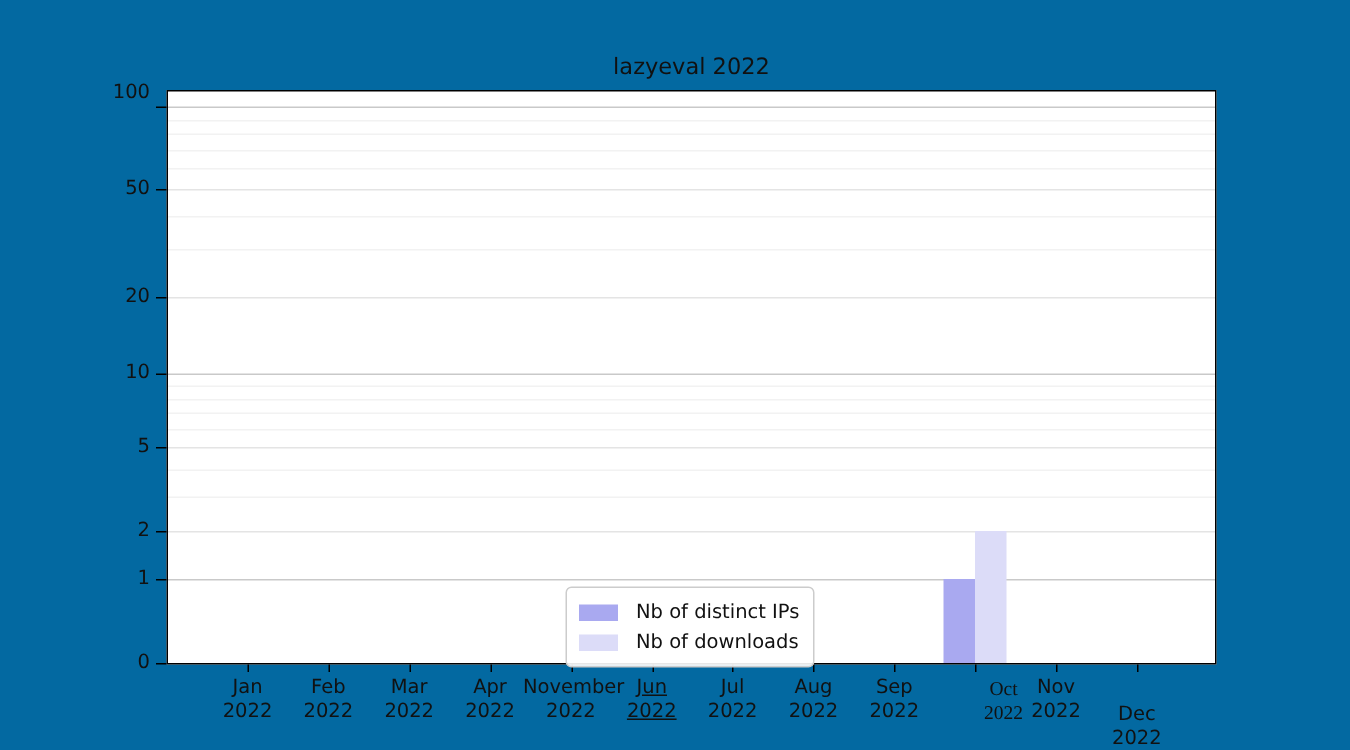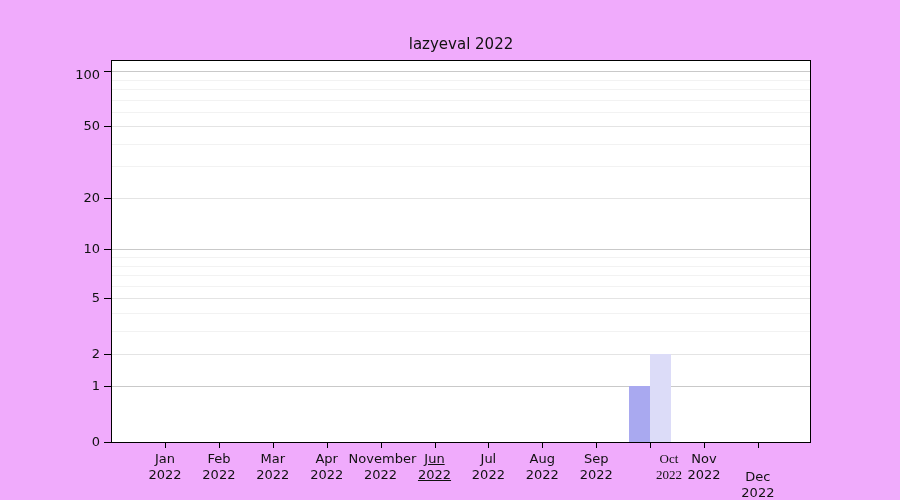--- a/index.html
+++ b/index.html
@@ -1,17 +1,17 @@
 <!DOCTYPE html>
 <html><head>
 <meta charset="utf-8">
 <style>
   html,body { margin:0; padding:0; background:#ffffff; }
   .figure {
-    position:relative; width:900px; height:500px; background:#f0abfc;
+    position:relative; width:900px; height:500px; background:#0369a1;
     font-family:"DejaVu Sans", sans-serif; color:#1a1a1a; overflow:hidden;
   }
   .chart-title {
     position:absolute; left:112px; top:35px; width:698px;
     text-align:center; font-size:15px; color:#111;
   }
   .plot-area {
     position:absolute; left:111px; top:60px; width:700px; height:383px;
     border:1px solid #000; box-sizing:border-box; background:#fff;
   }
@@ -79,21 +79,21 @@
       <div class="y-tick-label" style="top: 344.786px;">2</div>
       <div class="y-tick-mark" style="top: 298.129px;"></div>
       <div class="y-tick-label" style="top: 289.129px;">5</div>
       <div class="y-tick-mark" style="top: 249.458px;"></div>
       <div class="y-tick-label" style="top: 240.458px;">10</div>
       <div class="y-tick-mark" style="top: 197.536px;"></div>
       <div class="y-tick-label" style="top: 188.536px;">20</div>
       <div class="y-tick-mark" style="top: 126.289px;"></div>
       <div class="y-tick-label" style="top: 117.289px;">50</div>
       <div class="y-tick-mark" style="top: 71.4234px;"></div>
-      <div class="y-tick-label" style="top: 66px; text-align: right;">100</div>
+      <div class="y-tick-label" style="top: 53px; text-align: right;">100</div>
     </div>
   <div>
       <div class="x-tick-mark" style="left: 165px;"></div>
       <div class="x-tick-label" style="left: 133px;">
         <div>Jan</div>
         <div>2022</div>
       </div>
       <div class="x-tick-mark" style="left: 218.9px;"></div>
       <div class="x-tick-label" style="left: 186.9px;">
         <div>Feb</div>
@@ -144,13 +144,23 @@
         <div>Nov</div>
         <div>2022</div>
       </div>
       <div class="x-tick-mark" style="left: 757.9px;"></div>
       <div class="x-tick-label" style="left: 725.9px; margin-top: 18px;">
         <div>Dec</div>
         <div>2022</div>
       </div>
     </div>
 
+  <div class="legend">
+    <div class="legend-row">
+      <span class="legend-swatch" style="background: rgb(169, 169, 240);"></span>
+      <span class="legend-label">Nb of distinct IPs</span>
+    </div>
+    <div class="legend-row">
+      <span class="legend-swatch" style="background: rgb(220, 220, 248);"></span>
+      <span class="legend-label">Nb of downloads</span>
+    </div>
+  </div>
 </div>
 
 </body></html>

